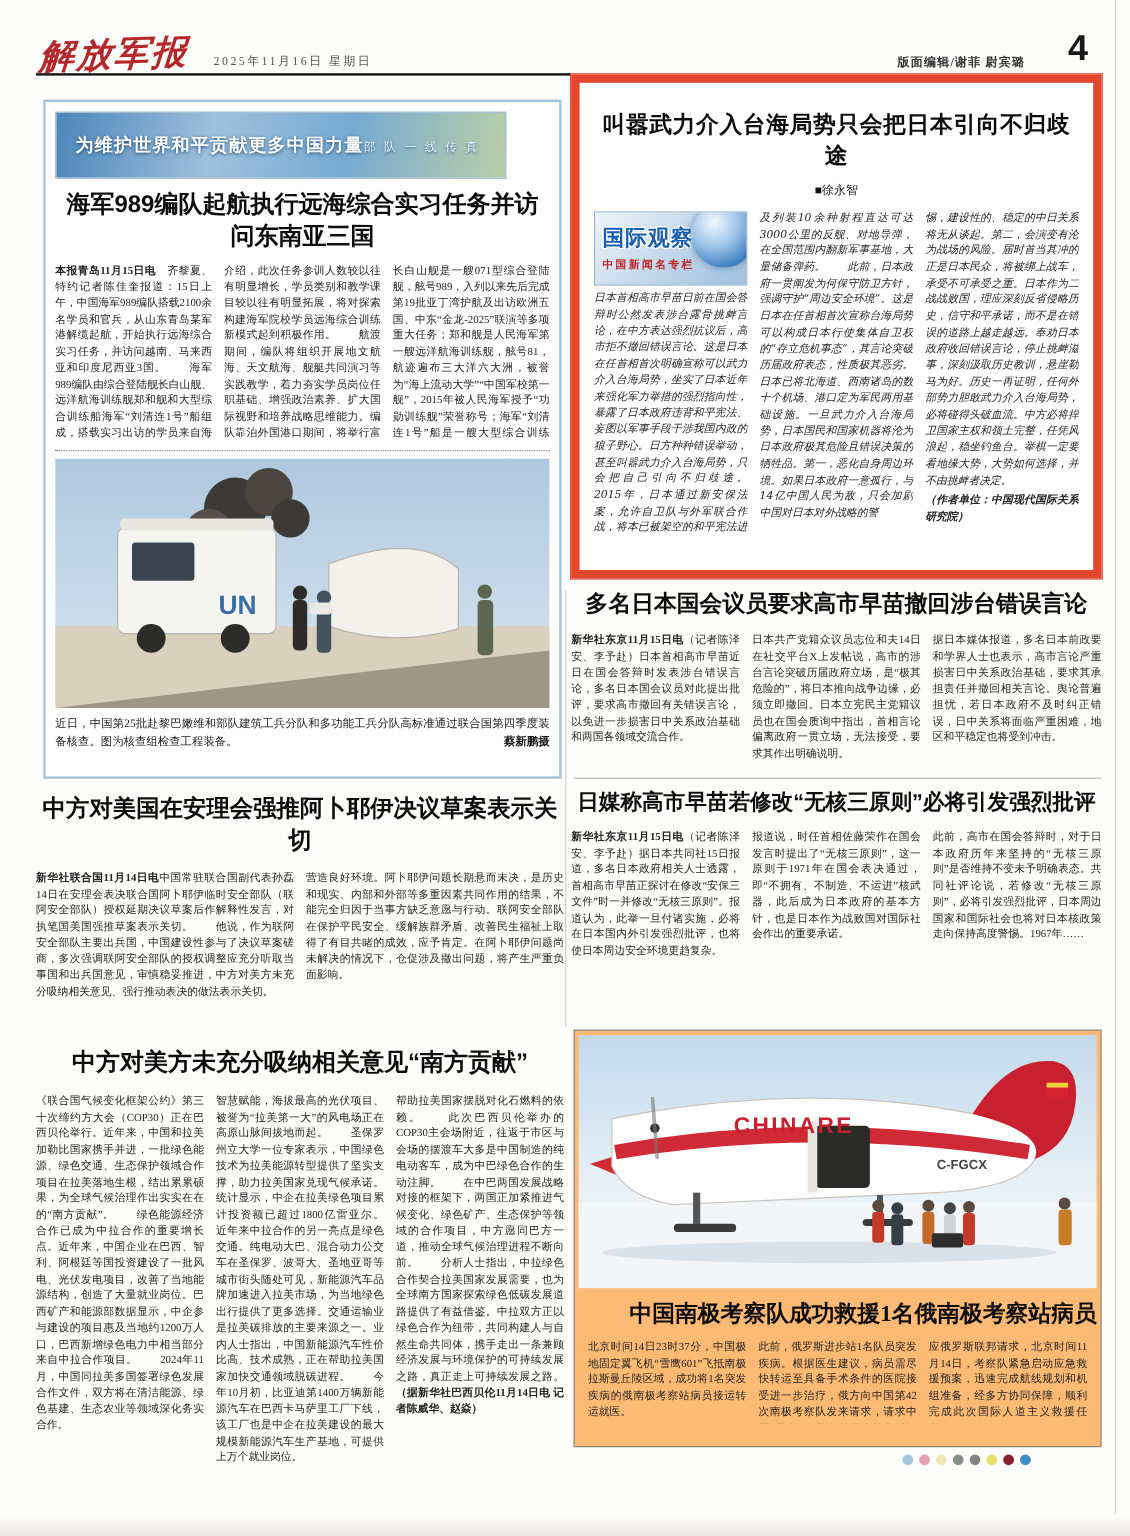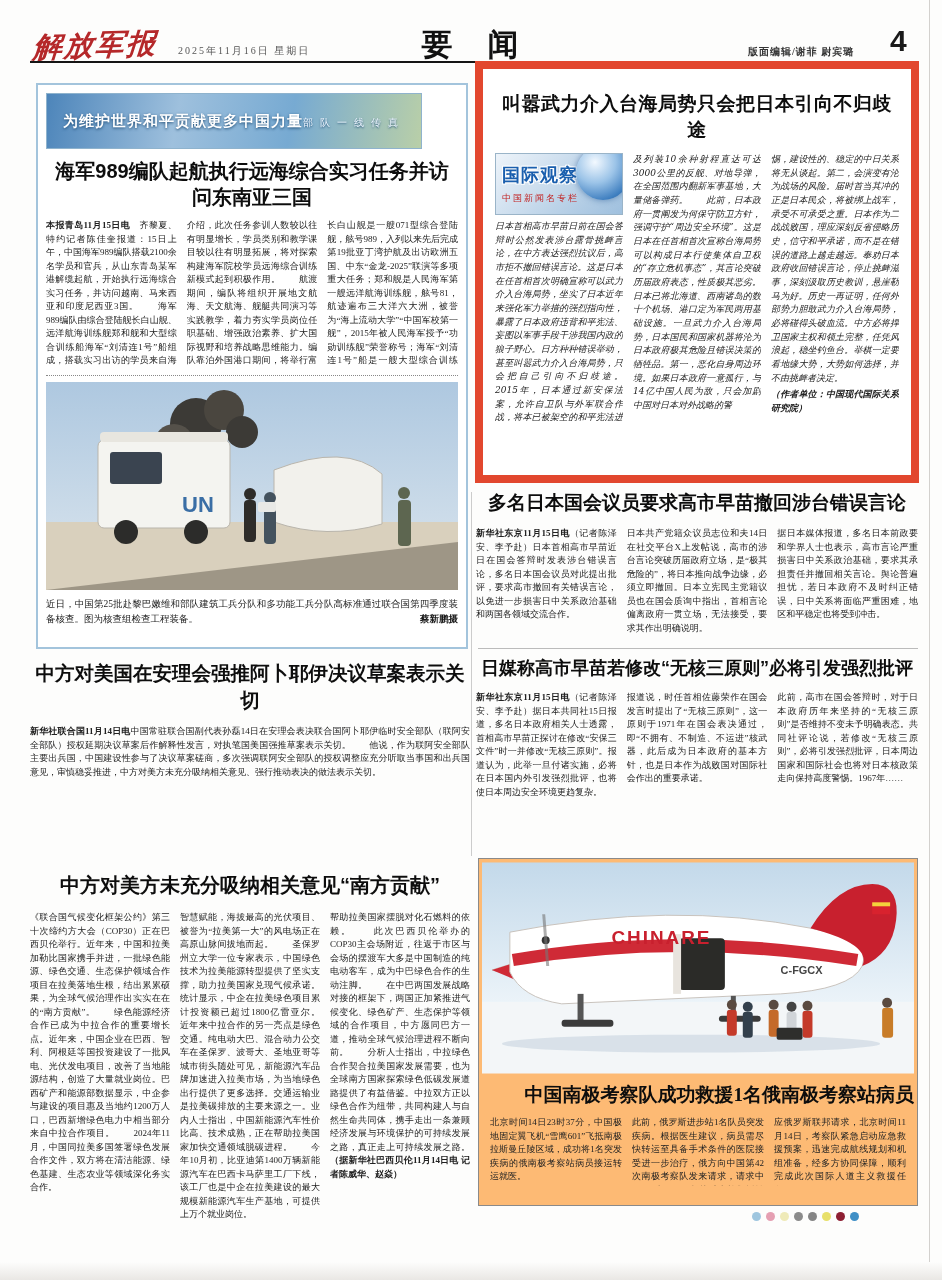--- a/index.html
+++ b/index.html
@@ -50,21 +50,21 @@
   .red-headline{margin-top:16px;font-size:19px;letter-spacing:0.5px;}
   .red-byline{text-align:center;font-size:10px;margin-top:9px;color:#111;}
   .red-cols{margin-top:10px;height:268px;}
   .kai{font-style:italic;font-family:"DejaVu Serif",serif;font-size:9px;line-height:1.52;}
   .intl-logo{width:100%;height:62px;border:1px solid #9ab4c8;box-sizing:border-box;margin-bottom:5px;
              background:linear-gradient(135deg,#eef4fa,#bcd3e8 60%,#9fc0de);position:relative;overflow:hidden;
              display:flex;flex-direction:column;justify-content:center;padding-left:6px;}
   .intl-title{font-size:18px;font-weight:900;color:#1a5fae;font-style:normal;
               font-family:"Liberation Sans",sans-serif;letter-spacing:1px;
               text-shadow:1px 1px 0 #fff,-1px -1px 0 #fff,1px -1px 0 #fff,-1px 1px 0 #fff;}
-  .intl-sub{font-size:9px;font-weight:normal;color:#c22424;letter-spacing:2px;margin-top:3px;font-style:normal;}
+  .intl-sub{font-size:9px;font-weight:bold;color:#c22424;letter-spacing:2px;margin-top:3px;font-style:normal;}
   .globe{position:absolute;right:-8px;top:-8px;width:54px;height:54px;border-radius:50%;
          background:radial-gradient(circle at 35% 30%,#f3f9ff 0%,#9cc4e8 40%,#3f7fc0 75%,#1d4f8a 100%);
          box-shadow:0 0 6px rgba(40,90,150,.6);}
   .attribution{font-weight:bold;margin-top:3px;}
 
   
   .art-r1{position:absolute;left:476px;top:490px;width:442px;}
   .art-r1 .hl-sans{font-size:19px;}
   .art-r1 .cols{margin-top:11px;height:110px;}
   .art-r2{position:absolute;left:476px;top:656px;width:442px;}
@@ -92,21 +92,20 @@
 </style>
 </head>
 <body>
 
 <div class="page">
   <div class="edge-r"></div>
   <div class="edge-b"></div>
 
   <div class="masthead">解放军报</div>
   <div class="hdate">2025年11月16日 星期日</div>
-  <div class="hsection">要　闻</div>
   <div class="heditors">版面编辑/谢菲 尉宾璐</div>
   <div class="hpagenum">4</div>
   <div class="hrule"></div>
 
   <div class="leftbox">
     <div class="banner">
       <div class="banner-title">为维护世界和平贡献更多中国力量</div>
       <div class="banner-sub">部队一线传真</div>
     </div>
     <div class="navy-headline hl-sans">海军989编队起航执行远海综合实习任务并访问东南亚三国</div>
@@ -154,20 +153,21 @@
       </g>
     </svg>
     <div class="caption">
       <span>近日，中国第25批赴黎巴嫩维和部队建筑工兵分队和多功能工兵分队高标准通过联合国第四季度装备核查。图为核查组检查工程装备。</span>
       <b style="float:right">蔡新鹏摄</b>
     </div>
   </div>
 
   <div class="redbox">
     <div class="red-headline hl-sans">叫嚣武力介入台海局势只会把日本引向不归歧途</div>
+    <div class="red-byline">■徐永智</div>
     <div class="cols red-cols">
       <div class="col kai">
         <div class="intl-logo">
           <div class="globe"></div>
           <div class="intl-title">国际观察</div>
           <div class="intl-sub">中国新闻名专栏</div>
         </div>
         <span>日本首相高市早苗日前在国会答辩时公然发表涉台露骨挑衅言论，在中方表达强烈抗议后，高市拒不撤回错误言论。这是日本在任首相首次明确宣称可以武力介入台海局势，坐实了日本近年来强化军力举措的强烈指向性，暴露了日本政府违背和平宪法、妄图以军事手段干涉我国内政的狼子野心。日方种种错误举动，甚至叫嚣武力介入台海局势，只会把自己引向不归歧途。　　2015年，日本通过新安保法案，允许自卫队与外军联合作战，将本已被架空的和平宪法进一步虚置。2022年，日本通过国家安全保障战略等“安保三文件”，将中国定位为“前所未有的最大战略挑战”，声称要大幅强化防卫力量。</span>
       </div>
       <div class="col kai">及列装10余种射程直达可达3000公里的反舰、对地导弹，在全国范围内翻新军事基地，大量储备弹药。　　此前，日本政府一贯阐发为何保守防卫方针，强调守护“周边安全环境”。这是日本在任首相首次宣称台海局势可以构成日本行使集体自卫权的“存立危机事态”，其言论突破历届政府表态，性质极其恶劣。日本已将北海道、西南诸岛的数十个机场、港口定为军民两用基础设施。一旦武力介入台海局势，日本国民和国家机器将沦为日本政府极其危险且错误决策的牺牲品。第一，恶化自身周边环境。如果日本政府一意孤行，与14亿中国人民为敌，只会加剧中国对日本对外战略的警</div>
@@ -197,20 +197,21 @@
       <p class="col" style="margin:0"><b class="lead">新华社东京11月15日电</b><span>（记者陈泽安、李予赴）据日本共同社15日报道，多名日本政府相关人士透露，首相高市早苗正探讨在修改“安保三文件”时一并修改“无核三原则”。报道认为，此举一旦付诸实施，必将在日本国内外引发强烈批评，也将使日本周边安全环境更趋复杂。</span></p>
       <p class="col" style="margin:0">报道说，时任首相佐藤荣作在国会发言时提出了“无核三原则”，这一原则于1971年在国会表决通过，即“不拥有、不制造、不运进”核武器，此后成为日本政府的基本方针，也是日本作为战败国对国际社会作出的重要承诺。</p>
       <p class="col" style="margin:0">此前，高市在国会答辩时，对于日本政府历年来坚持的“无核三原则”是否维持不变未予明确表态。共同社评论说，若修改“无核三原则”，必将引发强烈批评，日本周边国家和国际社会也将对日本核政策走向保持高度警惕。1967年……</p>
     </div>
   </div>
 
   <div class="art-abyei">
     <div class="hl-serif">中方对美国在安理会强推阿卜耶伊决议草案表示关切</div>
     <div class="cols">
       <p class="col" style="margin:0"><b class="lead">新华社联合国11月14日电</b><span>中国常驻联合国副代表孙磊14日在安理会表决联合国阿卜耶伊临时安全部队（联阿安全部队）授权延期决议草案后作解释性发言，对执笔国美国强推草案表示关切。　　他说，作为联阿安全部队主要出兵国，中国建设性参与了决议草案磋商，多次强调联阿安全部队的授权调整应充分听取当事国和出兵国意见，审慎稳妥推进，中方对美方未充分吸纳相关意见、强行推动表决的做法表示关切。</span></p>
+      <p class="col" style="margin:0">营造良好环境。阿卜耶伊问题长期悬而未决，是历史和现实、内部和外部等多重因素共同作用的结果，不能完全归因于当事方缺乏意愿与行动。联阿安全部队在保护平民安全、缓解族群矛盾、改善民生福祉上取得了有目共睹的成效，应予肯定。在阿卜耶伊问题尚未解决的情况下，仓促涉及撤出问题，将产生严重负面影响。</p>
     </div>
   </div>
 
   <div class="art-green">
     <div class="hl-sans">中方对美方未充分吸纳相关意见“南方贡献”</div>
     <div class="cols">
       <p class="col" style="margin:0">《联合国气候变化框架公约》第三十次缔约方大会（COP30）正在巴西贝伦举行。近年来，中国和拉美加勒比国家携手并进，一批绿色能源、绿色交通、生态保护领域合作项目在拉美落地生根，结出累累硕果，为全球气候治理作出实实在在的“南方贡献”。　　绿色能源经济合作已成为中拉合作的重要增长点。近年来，中国企业在巴西、智利、阿根廷等国投资建设了一批风电、光伏发电项目，改善了当地能源结构，创造了大量就业岗位。巴西矿产和能源部数据显示，中企参与建设的项目惠及当地约1200万人口，巴西新增绿色电力中相当部分来自中拉合作项目。　　2024年11月，中国同拉美多国签署绿色发展合作文件，双方将在清洁能源、绿色基建、生态农业等领域深化务实合作。</p>
       <p class="col" style="margin:0">智慧赋能，海拔最高的光伏项目、被誉为“拉美第一大”的风电场正在高原山脉间拔地而起。　　圣保罗州立大学一位专家表示，中国绿色技术为拉美能源转型提供了坚实支撑，助力拉美国家兑现气候承诺。统计显示，中企在拉美绿色项目累计投资额已超过1800亿雷亚尔。　　近年来中拉合作的另一亮点是绿色交通。纯电动大巴、混合动力公交车在圣保罗、波哥大、圣地亚哥等城市街头随处可见，新能源汽车品牌加速进入拉美市场，为当地绿色出行提供了更多选择。交通运输业是拉美碳排放的主要来源之一。业内人士指出，中国新能源汽车性价比高、技术成熟，正在帮助拉美国家加快交通领域脱碳进程。　　今年10月初，比亚迪第1400万辆新能源汽车在巴西卡马萨里工厂下线，该工厂也是中企在拉美建设的最大规模新能源汽车生产基地，可提供上万个就业岗位。</p>
       <p class="col" style="margin:0">
         <span>帮助拉美国家摆脱对化石燃料的依赖。　　此次巴西贝伦举办的COP30主会场附近，往返于市区与会场的摆渡车大多是中国制造的纯电动客车，成为中巴绿色合作的生动注脚。　　在中巴两国发展战略对接的框架下，两国正加紧推进气候变化、绿色矿产、生态保护等领域的合作项目，中方愿同巴方一道，推动全球气候治理进程不断向前。　　分析人士指出，中拉绿色合作契合拉美国家发展需要，也为全球南方国家探索绿色低碳发展道路提供了有益借鉴。中拉双方正以绿色合作为纽带，共同构建人与自然生命共同体，携手走出一条兼顾经济发展与环境保护的可持续发展之路，真正走上可持续发展之路。</span>

